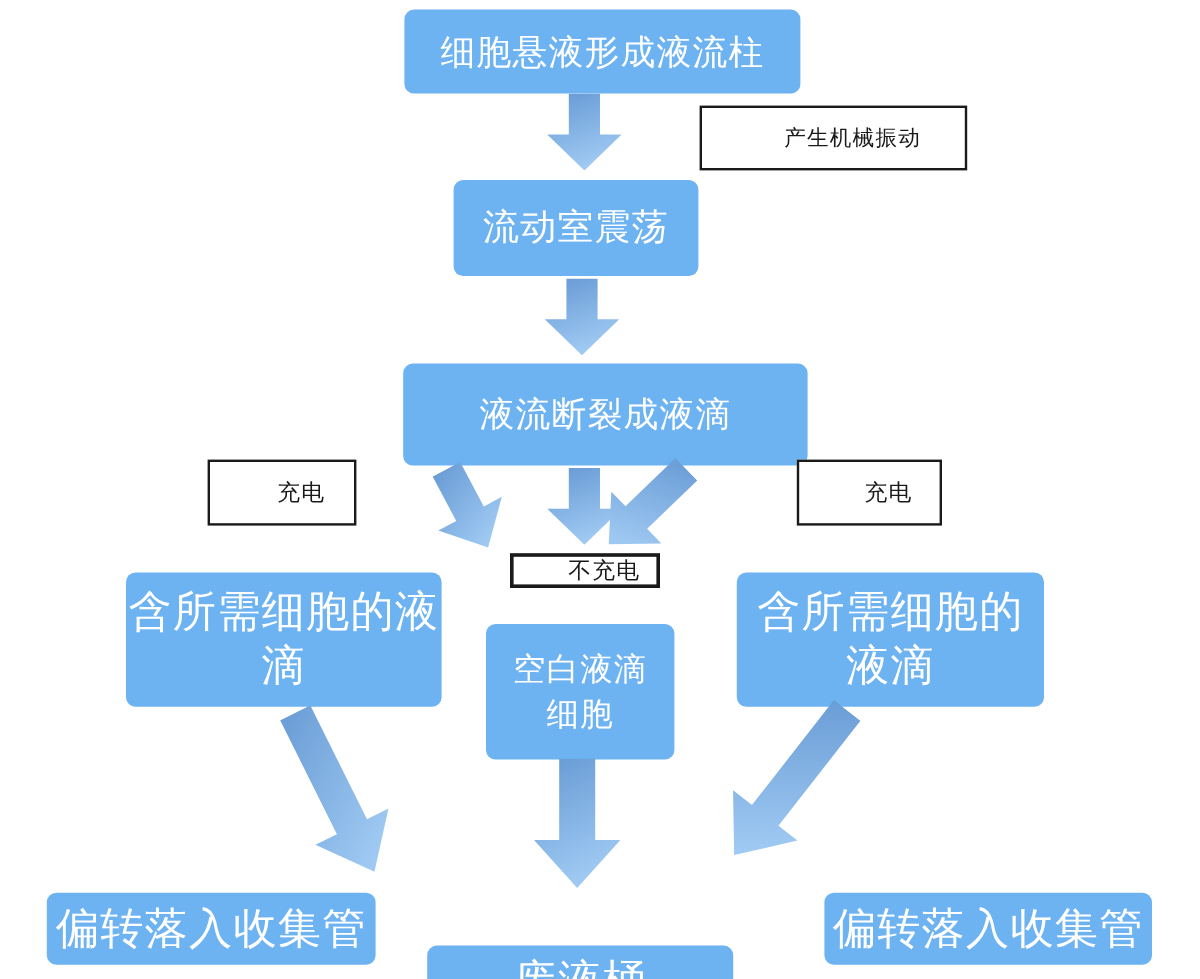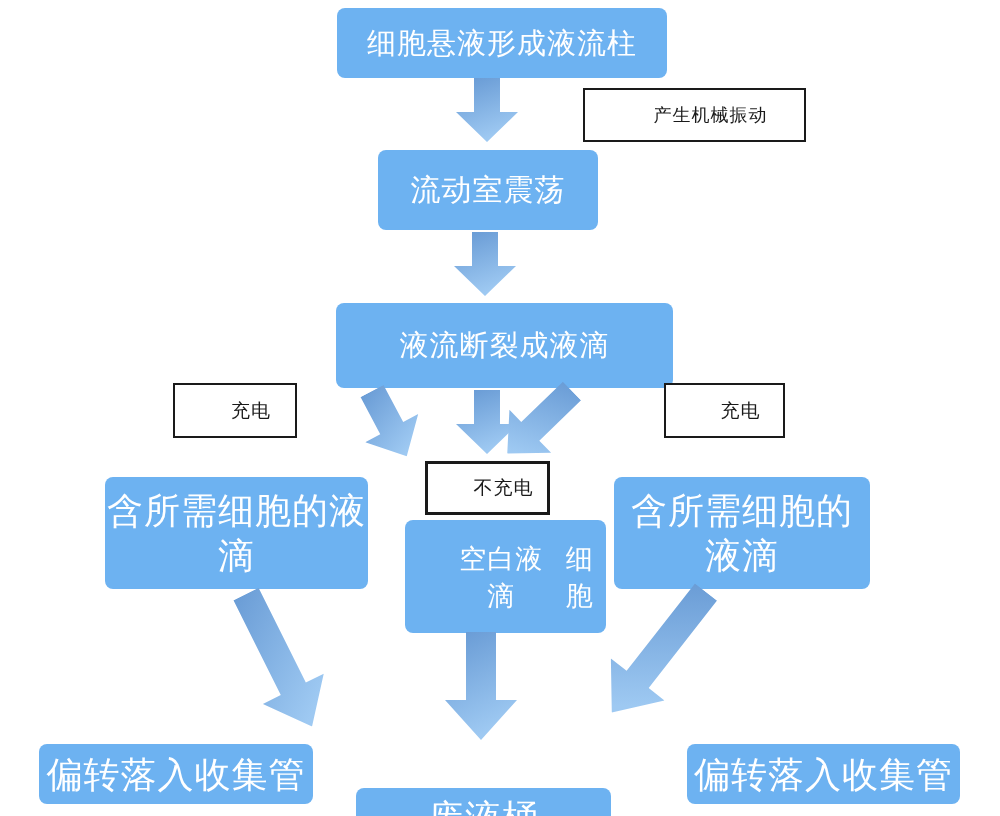--- a/index.html
+++ b/index.html
@@ -14,21 +14,21 @@
   html,body{margin:0;padding:0;background:var(--bg);}
   .canvas{
     position:relative;width:1000px;height:816px;background:var(--bg);
     font-family:"DejaVu Sans",sans-serif;overflow:hidden;
   }
   .node{
     position:absolute;background:var(--node-fill);color:var(--node-text);
     border-radius:8px;display:flex;align-items:center;justify-content:center;
     text-align:center;font-size:36px;letter-spacing:1px;line-height:1.25;
   }
-  .node.col{padding-left:44px;}
+  .node.col{flex-direction:column;}
   .label-box{
     position:absolute;background:#ffffff;border:2px solid var(--label-border);
     color:var(--label-text);display:flex;align-items:center;justify-content:center;
     font-size:18px;letter-spacing:1px;box-sizing:border-box;padding-left:32px;
   }
   .arrow{position:absolute;transform-origin:50% 0;}
   .arrow polygon{fill:url(#arrowGrad);}
 </style>
 </head>
 <body>
@@ -45,41 +45,41 @@
   </svg>
 
   <div class="node" style="left:337px;top:8px;width:330px;height:70px;font-size:29px;">细胞悬液形成液流柱</div>
 
   <svg class="arrow" style="left:456px;top:78px;" width="62" height="64" viewBox="0 0 62 64">
     <polygon points="18,0 44,0 44,34 62,34 31,64 0,34 18,34"></polygon>
   </svg>
 
   <div class="label-box" style="left:583px;top:88px;width:223px;height:54px;">产生机械振动</div>
 
-  <div class="node" style="left:378px;top:150px;width:220px;height:80px;font-size:30px;">流动室震荡</div>
+  <div class="node" style="left:378px;top:150px;width:204px;height:80px;font-size:30px;">流动室震荡</div>
 
   <svg class="arrow" style="left:454px;top:232px;" width="62" height="64" viewBox="0 0 62 64">
     <polygon points="18,0 44,0 44,34 62,34 31,64 0,34 18,34"></polygon>
   </svg>
 
   <div class="node" style="left:336px;top:303px;width:337px;height:85px;font-size:29px;">液流断裂成液滴</div>
 
   <svg class="arrow" style="left:342px;top:391px;transform:rotate(-28deg);" width="60" height="74" viewBox="0 0 60 74">
     <polygon points="17,0 43,0 43,42 60,42 30,74 0,42 17,42"></polygon>
   </svg>
   <svg class="arrow" style="left:456px;top:390px;" width="62" height="64" viewBox="0 0 62 64">
     <polygon points="18,0 44,0 44,34 62,34 31,64 0,34 18,34"></polygon>
   </svg>
   <svg class="arrow" style="left:542px;top:391px;transform:rotate(46deg);" width="60" height="90" viewBox="0 0 60 90">
     <polygon points="17,0 43,0 43,58 60,58 30,90 0,58 17,58"></polygon>
   </svg>
 
   <div class="label-box" style="left:173px;top:383px;width:124px;height:55px;font-size:19px;">充电</div>
   <div class="label-box" style="left:664px;top:383px;width:121px;height:55px;font-size:19px;">充电</div>
-  <div class="label-box" style="left:425px;top:461px;width:125px;height:54px;font-size:19px;border-width:3px;">不充电</div>
+  <div class="label-box" style="left:425px;top:461px;width:125px;height:29px;font-size:19px;border-width:3px;">不充电</div>
 
   <div class="node" style="left:105px;top:477px;width:263px;height:112px;">含所需细胞的液滴</div>
 
   <div class="node col" style="left:405px;top:520px;width:157px;height:113px;font-size:27px;line-height:37px;">
     <div>空白液滴</div>
     <div>细胞</div>
   </div>
 
   <div class="node" style="left:614px;top:477px;width:256px;height:112px;">含所需细胞的液滴</div>
 

